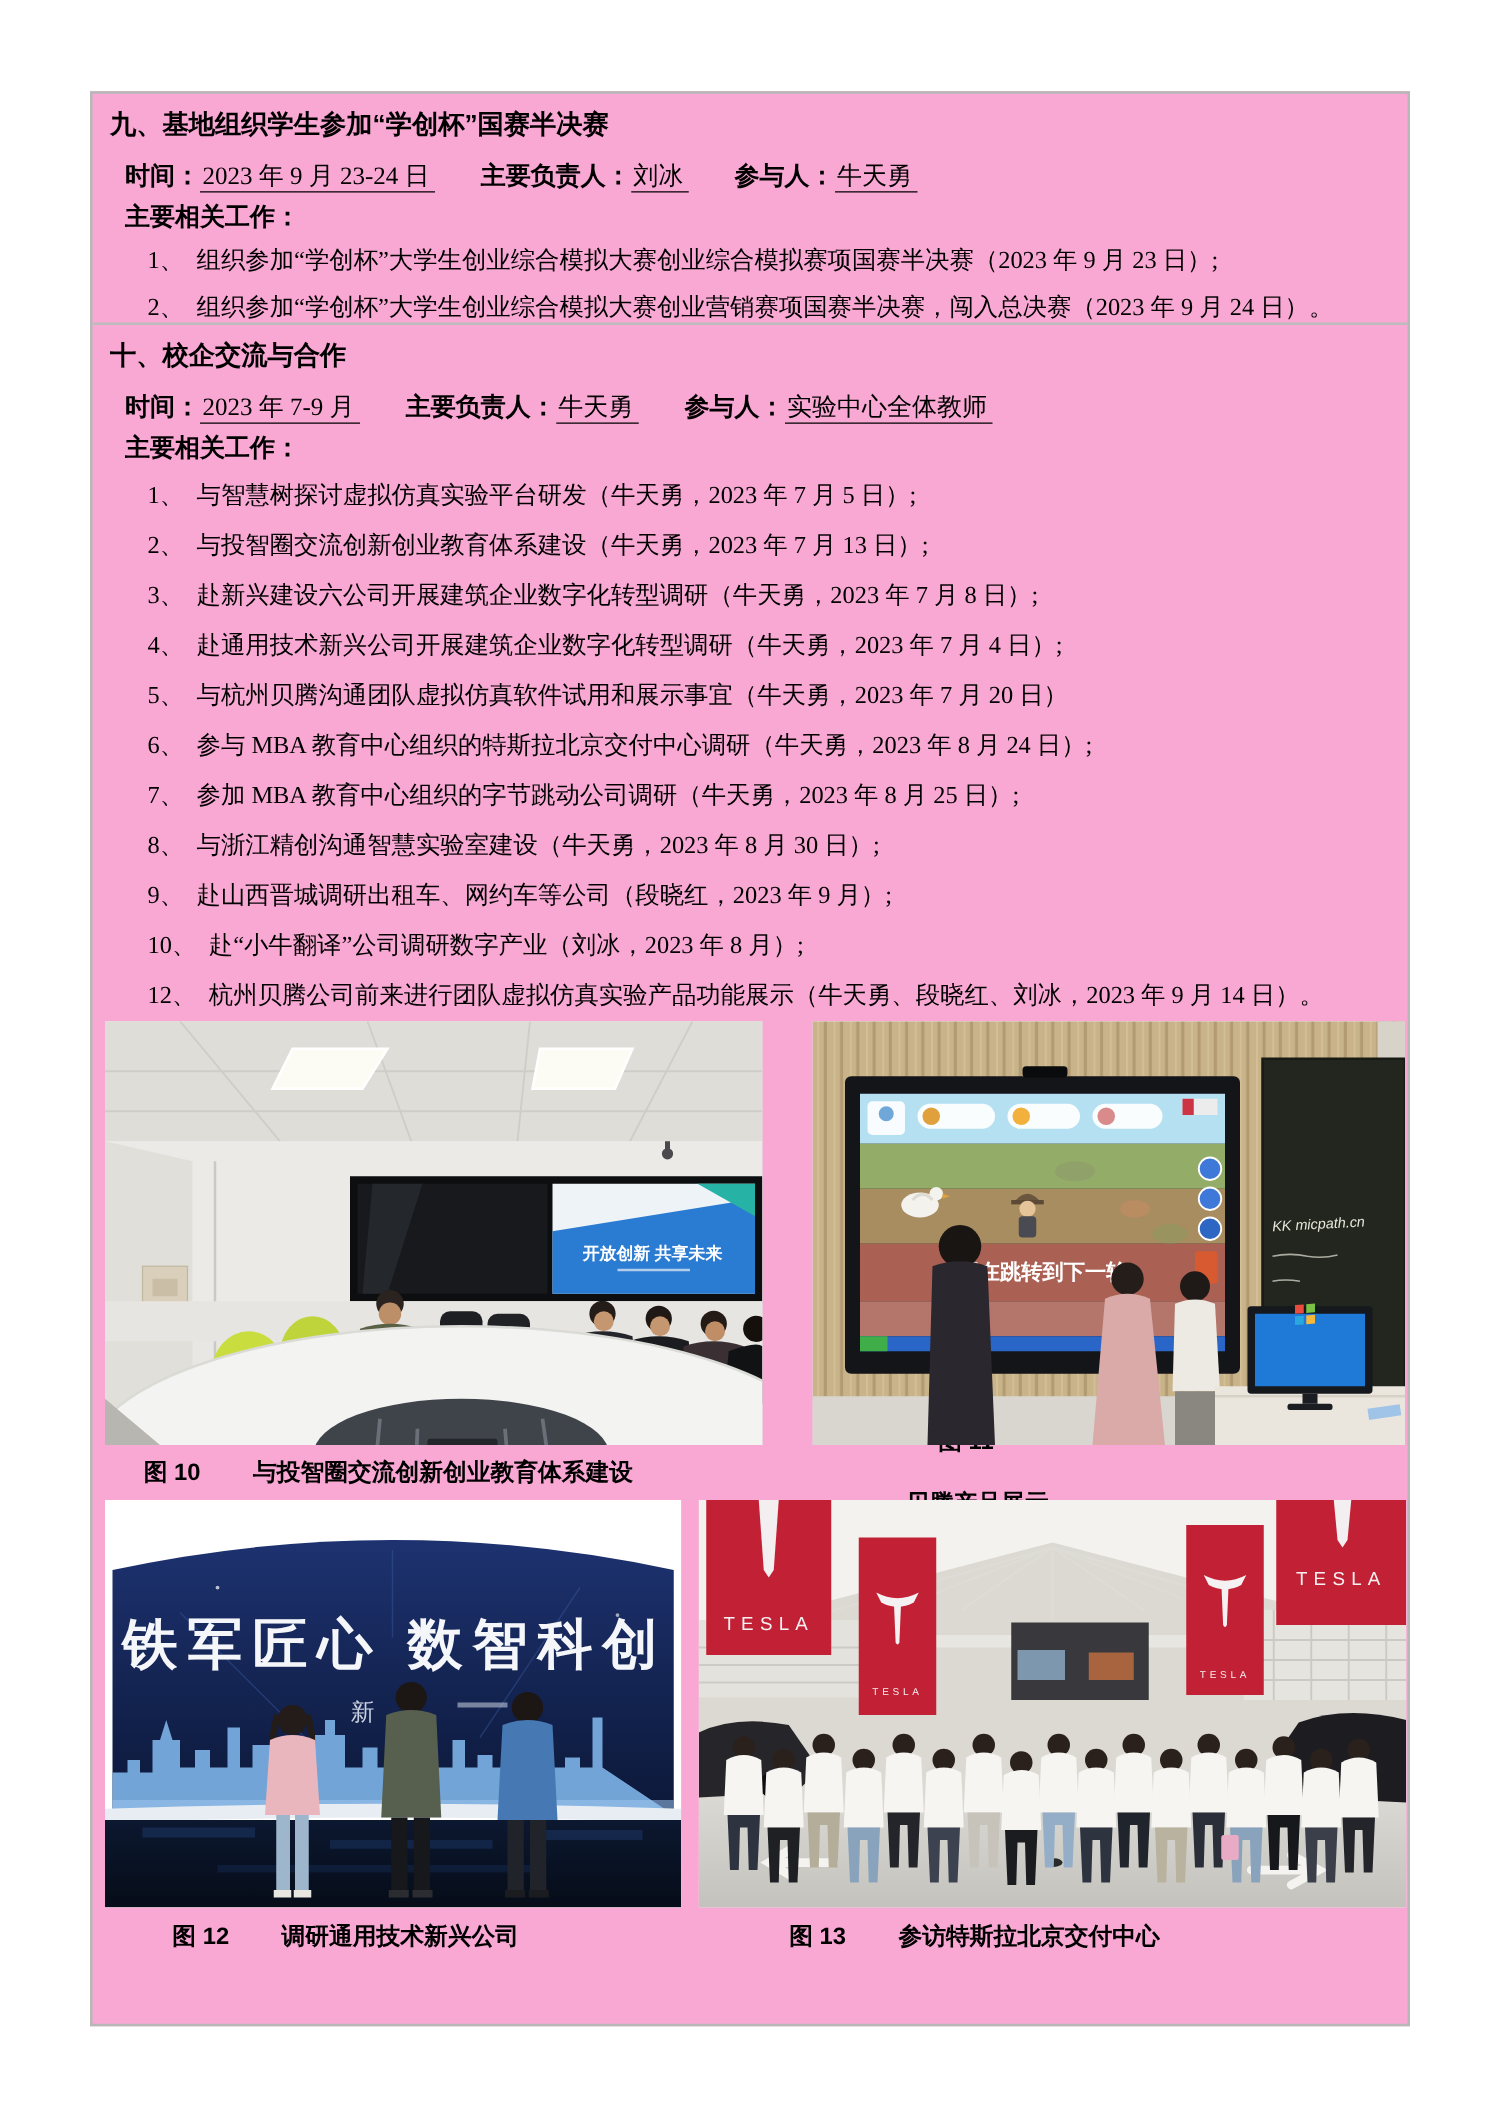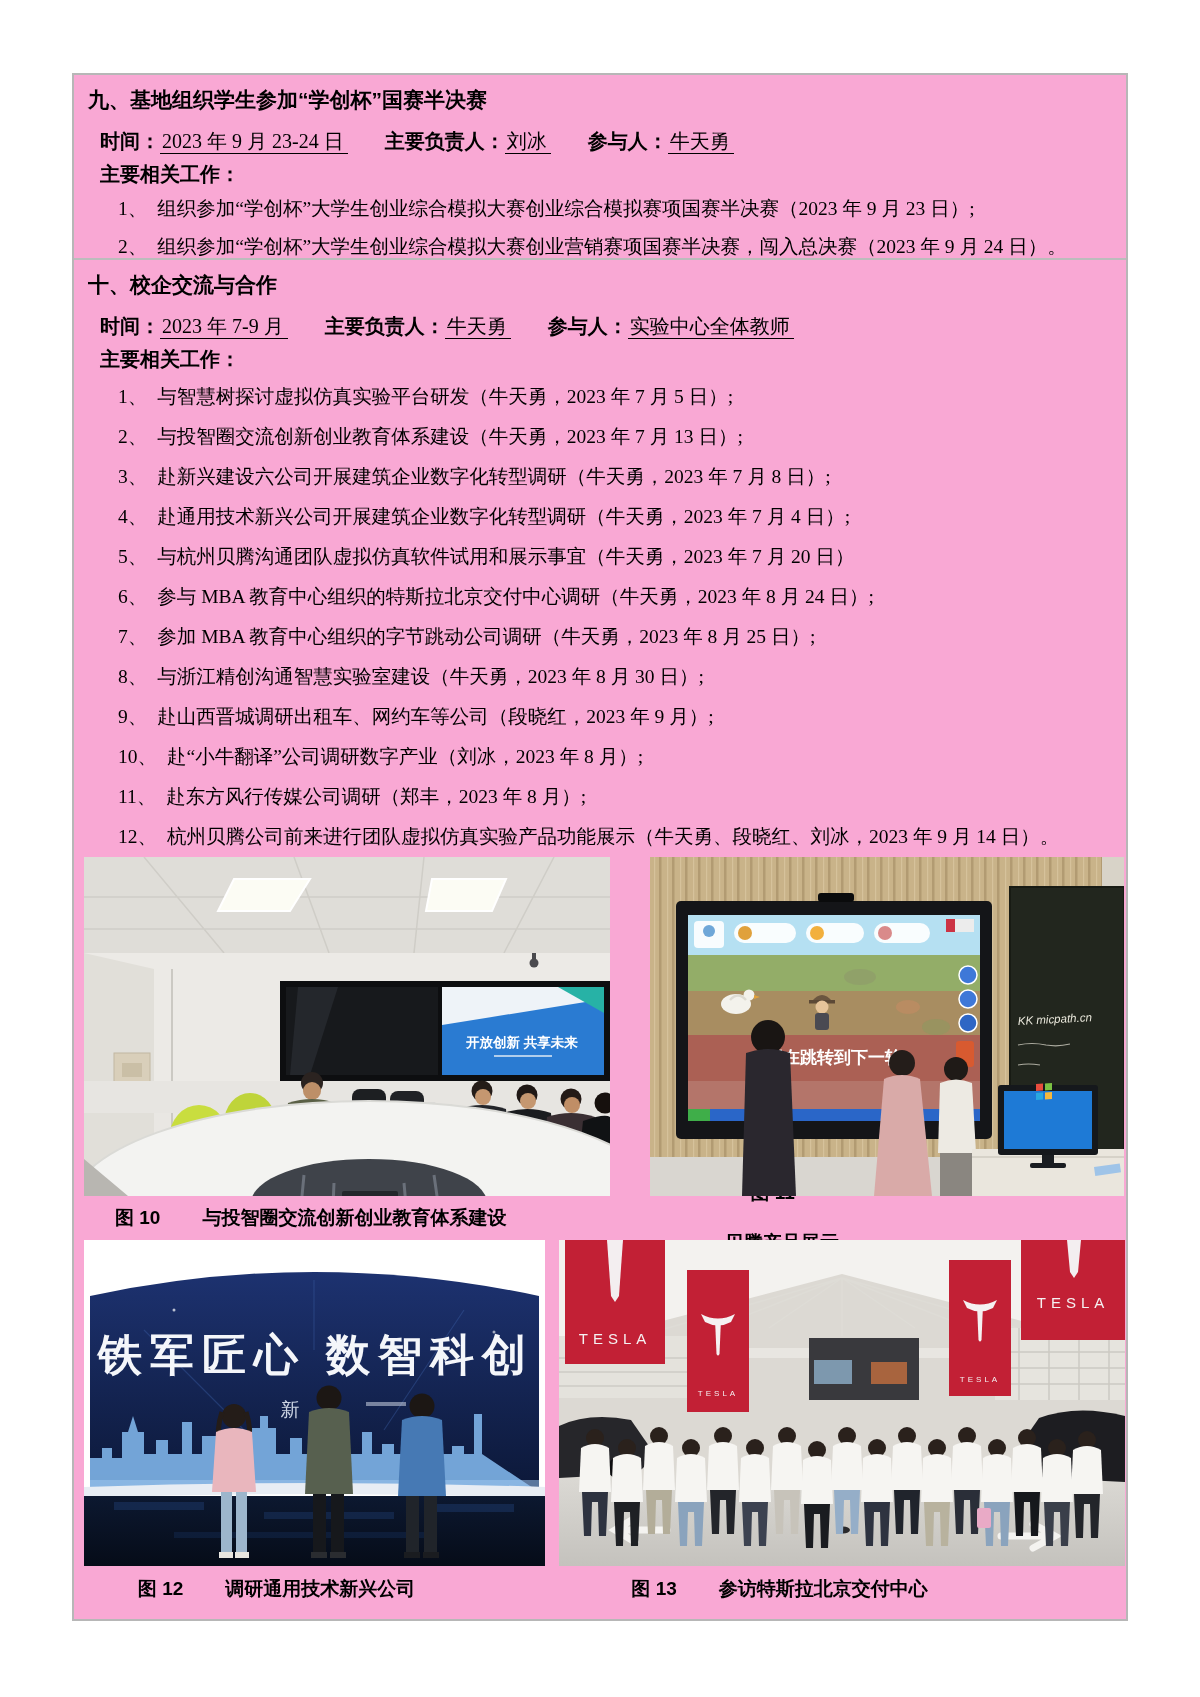--- a/index.html
+++ b/index.html
@@ -75,21 +75,20 @@
         <div class="item"><span class="num">1、</span><span>与智慧树探讨虚拟仿真实验平台研发（牛天勇，2023 年 7 月 5 日）;</span></div>
         <div class="item"><span class="num">2、</span><span>与投智圈交流创新创业教育体系建设（牛天勇，2023 年 7 月 13 日）;</span></div>
         <div class="item"><span class="num">3、</span><span>赴新兴建设六公司开展建筑企业数字化转型调研（牛天勇，2023 年 7 月 8 日）;</span></div>
         <div class="item"><span class="num">4、</span><span>赴通用技术新兴公司开展建筑企业数字化转型调研（牛天勇，2023 年 7 月 4 日）;</span></div>
         <div class="item"><span class="num">5、</span><span>与杭州贝腾沟通团队虚拟仿真软件试用和展示事宜（牛天勇，2023 年 7 月 20 日）</span></div>
         <div class="item"><span class="num">6、</span><span>参与 MBA 教育中心组织的特斯拉北京交付中心调研（牛天勇，2023 年 8 月 24 日）;</span></div>
         <div class="item"><span class="num">7、</span><span>参加 MBA 教育中心组织的字节跳动公司调研（牛天勇，2023 年 8 月 25 日）;</span></div>
         <div class="item"><span class="num">8、</span><span>与浙江精创沟通智慧实验室建设（牛天勇，2023 年 8 月 30 日）;</span></div>
         <div class="item"><span class="num">9、</span><span>赴山西晋城调研出租车、网约车等公司（段晓红，2023 年 9 月）;</span></div>
         <div class="item"><span class="num">10、</span><span>赴“小牛翻译”公司调研数字产业（刘冰，2023 年 8 月）;</span></div>
-        <div class="item"><span class="num">11、</span><span>赴东方风行传媒公司调研（郑丰，2023 年 8 月）;</span></div>
         <div class="item"><span class="num">12、</span><span>杭州贝腾公司前来进行团队虚拟仿真实验产品功能展示（牛天勇、段晓红、刘冰，2023 年 9 月 14 日）。</span></div>
       </div>
 
       <div class="photo-grid grid1">
         <div class="photo ph-a">
           <svg viewBox="0 0 526 339">
             <rect width="526" height="339" fill="#e9e7e3"></rect>
             <rect width="526" height="96" fill="#dfddd8"></rect>
             <path d="M60,0 L140,96 M210,0 L245,96 M340,0 L330,96 M470,0 L420,96 M0,40 L526,40 M0,72 L526,72" stroke="#cfcdc7" stroke-width="1.5" fill="none"></path>
             <polygon points="150,22 226,22 206,54 134,54" fill="#fcfcf4" stroke="#ffffff" stroke-width="2"></polygon>

